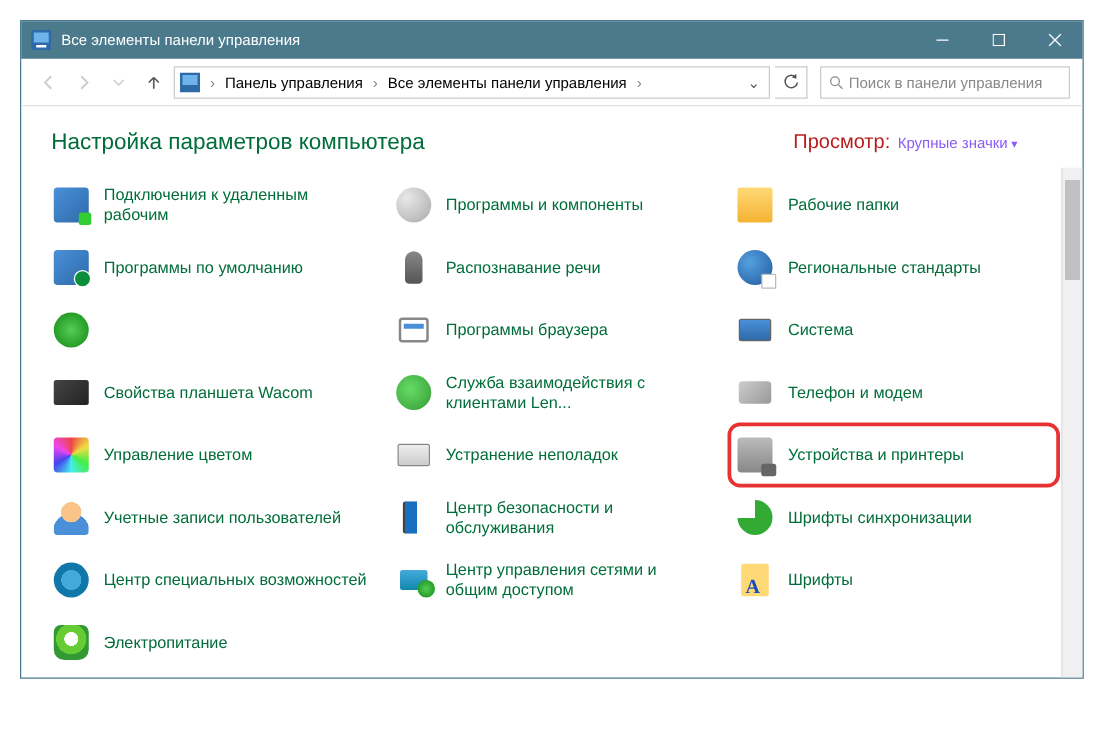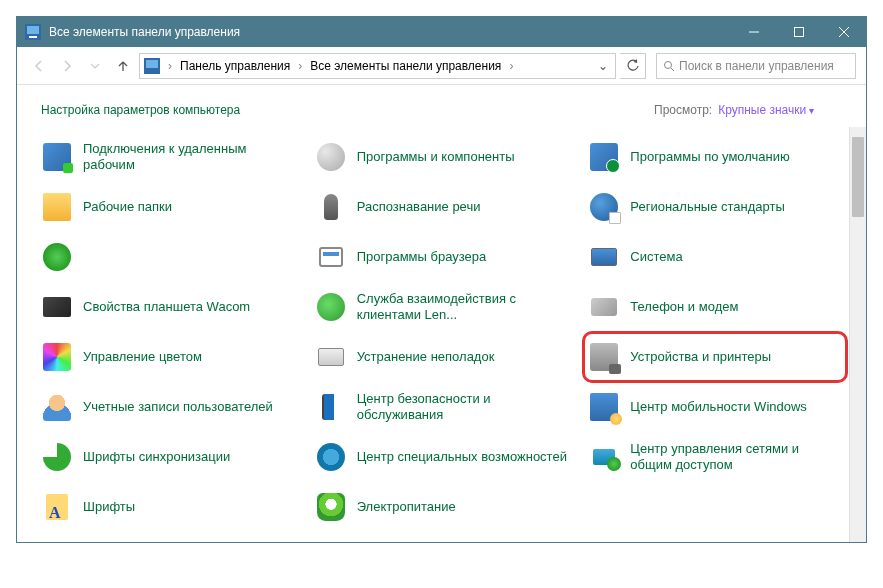--- a/index.html
+++ b/index.html
@@ -19,22 +19,22 @@
 .breadcrumb { flex: 1; height: 26px; border: 1px solid #ccc; display: flex; align-items: center; padding: 0 4px; font-size: 12px; background: #fff; gap: 2px; min-width: 0; overflow: hidden; }
 .bc-icon { width: 16px; height: 16px; margin-right: 4px; flex-shrink: 0; }
 .bc-item { padding: 0 4px; white-space: nowrap; }
 .bc-sep { color: #888; padding: 0 2px; }
 .bc-dd { margin-left: auto; width: 16px; text-align: center; color: #555; }
 .refresh-btn { width: 26px; height: 26px; border: 1px solid #ccc; border-left: none; display: flex; align-items: center; justify-content: center; color: #555; }
 .search-box { width: 200px; height: 26px; border: 1px solid #ccc; display: flex; align-items: center; padding: 0 6px; margin-left: 6px; color: #888; font-size: 12px; text-align: center; }
 .search-box .sicon { margin-right: 4px; color: #888; }
 
 .content-header { padding: 18px 24px 10px 24px; display: flex; align-items: center; }
-.content-header h1 { font-size: 12px; font-weight: 400; color: #006d3a; flex: 1; }
-.view-label { font-size: 12px; color: #737373; margin-right: 6px; }
+.content-header h1 { font-size: 18px; font-weight: 400; color: #006d3a; flex: 1; }
+.view-label { font-size: 16px; color: #b91c1c; margin-right: 6px; }
 .view-value { font-size: 12px; color: #8b5cf6; margin-right: 28px; }
 .view-value::after { content: " ▾"; font-size: 10px; }
 
 .content { flex: 1; padding: 6px 20px; position: relative; overflow: hidden; }
 .grid { display: grid; grid-template-columns: repeat(3, 1fr); gap: 2px 12px; }
 .item { display: flex; align-items: center; padding: 6px 4px; border-radius: 2px; min-height: 48px; }
 .item.highlight { outline: 3px solid #e63232; outline-offset: -1px; border-radius: 8px; }
 .item-icon { width: 32px; height: 32px; margin-right: 10px; flex-shrink: 0; display: flex; align-items: center; justify-content: center; }
 .item-label { font-size: 13px; color: #006d3a; line-height: 1.25; }
 
@@ -180,32 +180,32 @@
           <span class="item-label">Подключения к удаленным рабочим</span>
         </div>
         <div class="item">
           <span class="item-icon">
             <span class="ico i-prog"></span>
           </span>
           <span class="item-label">Программы и компоненты</span>
         </div>
         <div class="item">
           <span class="item-icon">
+            <span class="ico i-folder"></span>
+          </span>
+          <span class="item-label">Рабочие папки</span>
+        </div>
+        <div class="item">
+          <span class="item-icon">
             <span class="ico i-default"></span>
           </span>
           <span class="item-label">Программы по умолчанию</span>
         </div>
         <div class="item">
           <span class="item-icon">
-            <span class="ico i-folder"></span>
-          </span>
-          <span class="item-label">Рабочие папки</span>
-        </div>
-        <div class="item">
-          <span class="item-icon">
             <span class="ico i-mic"></span>
           </span>
           <span class="item-label">Распознавание речи</span>
         </div>
         <div class="item">
           <span class="item-icon">
             <span class="ico i-globe"></span>
           </span>
           <span class="item-label">Региональные стандарты</span>
         </div>
@@ -266,26 +266,20 @@
           <span class="item-icon">
             <span class="ico i-users"></span>
           </span>
           <span class="item-label">Учетные записи пользователей</span>
         </div>
         <div class="item">
           <span class="item-icon">
             <span class="ico i-flag"></span>
           </span>
           <span class="item-label">Центр безопасности и обслуживания</span>
-        </div>
-        <div class="item">
-          <span class="item-icon">
-            <span class="ico i-mobility"></span>
-          </span>
-          <span class="item-label">Центр мобильности Windows</span>
         </div>
         <div class="item">
           <span class="item-icon">
             <span class="ico i-sync"></span>
           </span>
           <span class="item-label">Шрифты синхронизации</span>
         </div>
         <div class="item">
           <span class="item-icon">
             <span class="ico i-access"></span>

